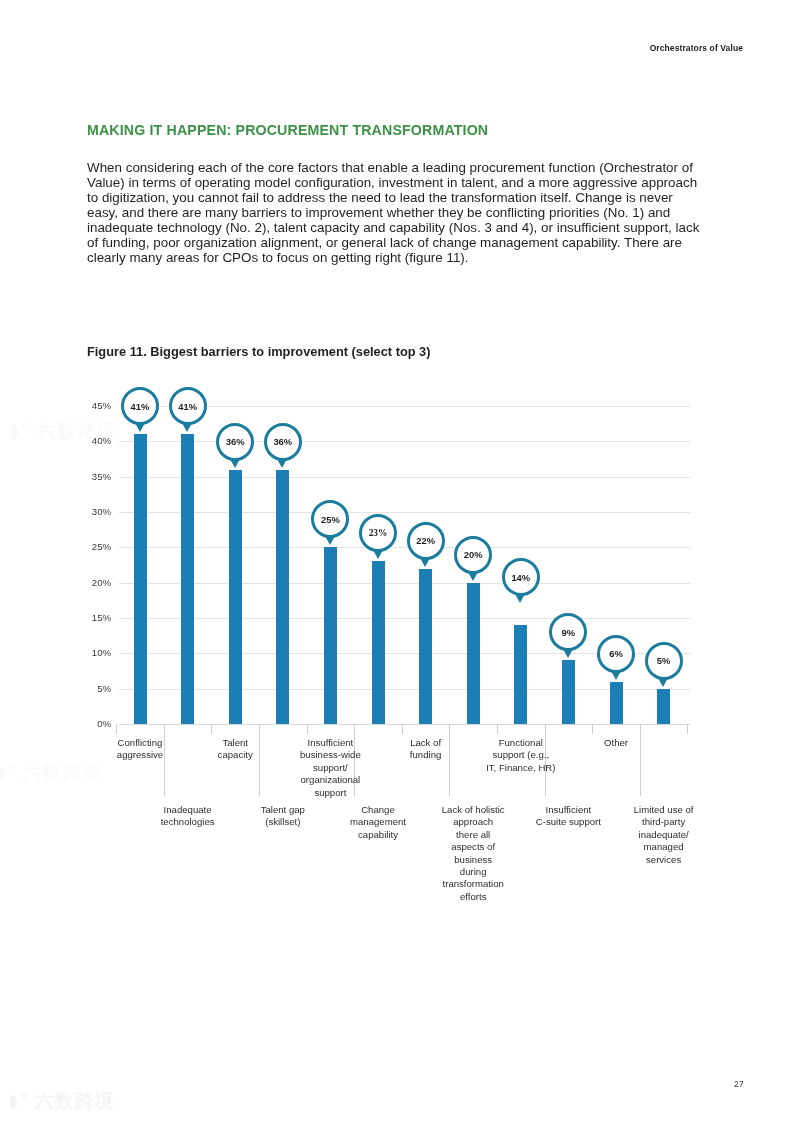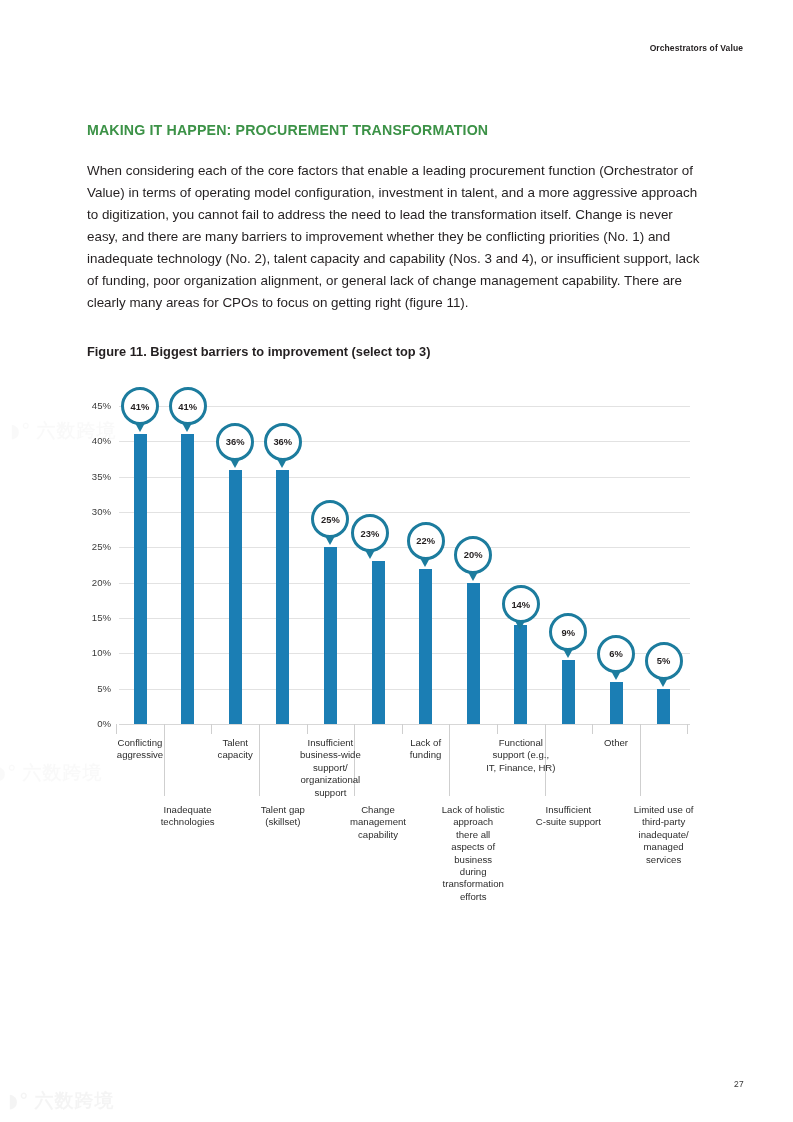--- a/index.html
+++ b/index.html
@@ -23,21 +23,21 @@
   
   .sec-head{
     position:absolute;left:87px;top:122px;
     font-size:14.2px;font-weight:bold;letter-spacing:.15px;
     color:#3c9247;
   }
 
   
   .body-copy{
     position:absolute;left:87px;top:160px;width:615px;
-    font-size:13.4px;line-height:22px;color:#231f20;
+    font-size:13.4px;line-height:15px;color:#231f20;
     text-align:left;
   }
 
   
   .fig-title{
     position:absolute;left:87px;top:344px;
     font-size:12.8px;font-weight:bold;color:#231f20;
   }
 
   
@@ -182,33 +182,33 @@
           <div class="tail"></div>
         </div>
         <div class="bubble" style="left: 263.8px; top: 422.6px;">
           <span>36%</span>
           <div class="tail"></div>
         </div>
         <div class="bubble" style="left: 311.4px; top: 500.333px;">
           <span>25%</span>
           <div class="tail"></div>
         </div>
-        <div class="bubble" style="left: 351px; top: 514.467px;">
+        <div class="bubble" style="left: 359px; top: 514.467px; font-family: Liberation Serif, serif;">
           <span>23%</span>
           <div class="tail"></div>
         </div>
         <div class="bubble" style="left: 406.6px; top: 521.533px;">
           <span>22%</span>
           <div class="tail"></div>
         </div>
         <div class="bubble" style="left: 454.2px; top: 535.667px;">
           <span>20%</span>
           <div class="tail"></div>
         </div>
-        <div class="bubble" style="left: 501.8px; top: 585px;">
+        <div class="bubble" style="left: 501.8px; top: 558px;">
           <span>14%</span>
           <div class="tail"></div>
         </div>
         <div class="bubble" style="left: 549.4px; top: 613.4px;">
           <span>9%</span>
           <div class="tail"></div>
         </div>
         <div class="bubble" style="left: 597px; top: 634.6px;">
           <span>6%</span>
           <div class="tail"></div>

